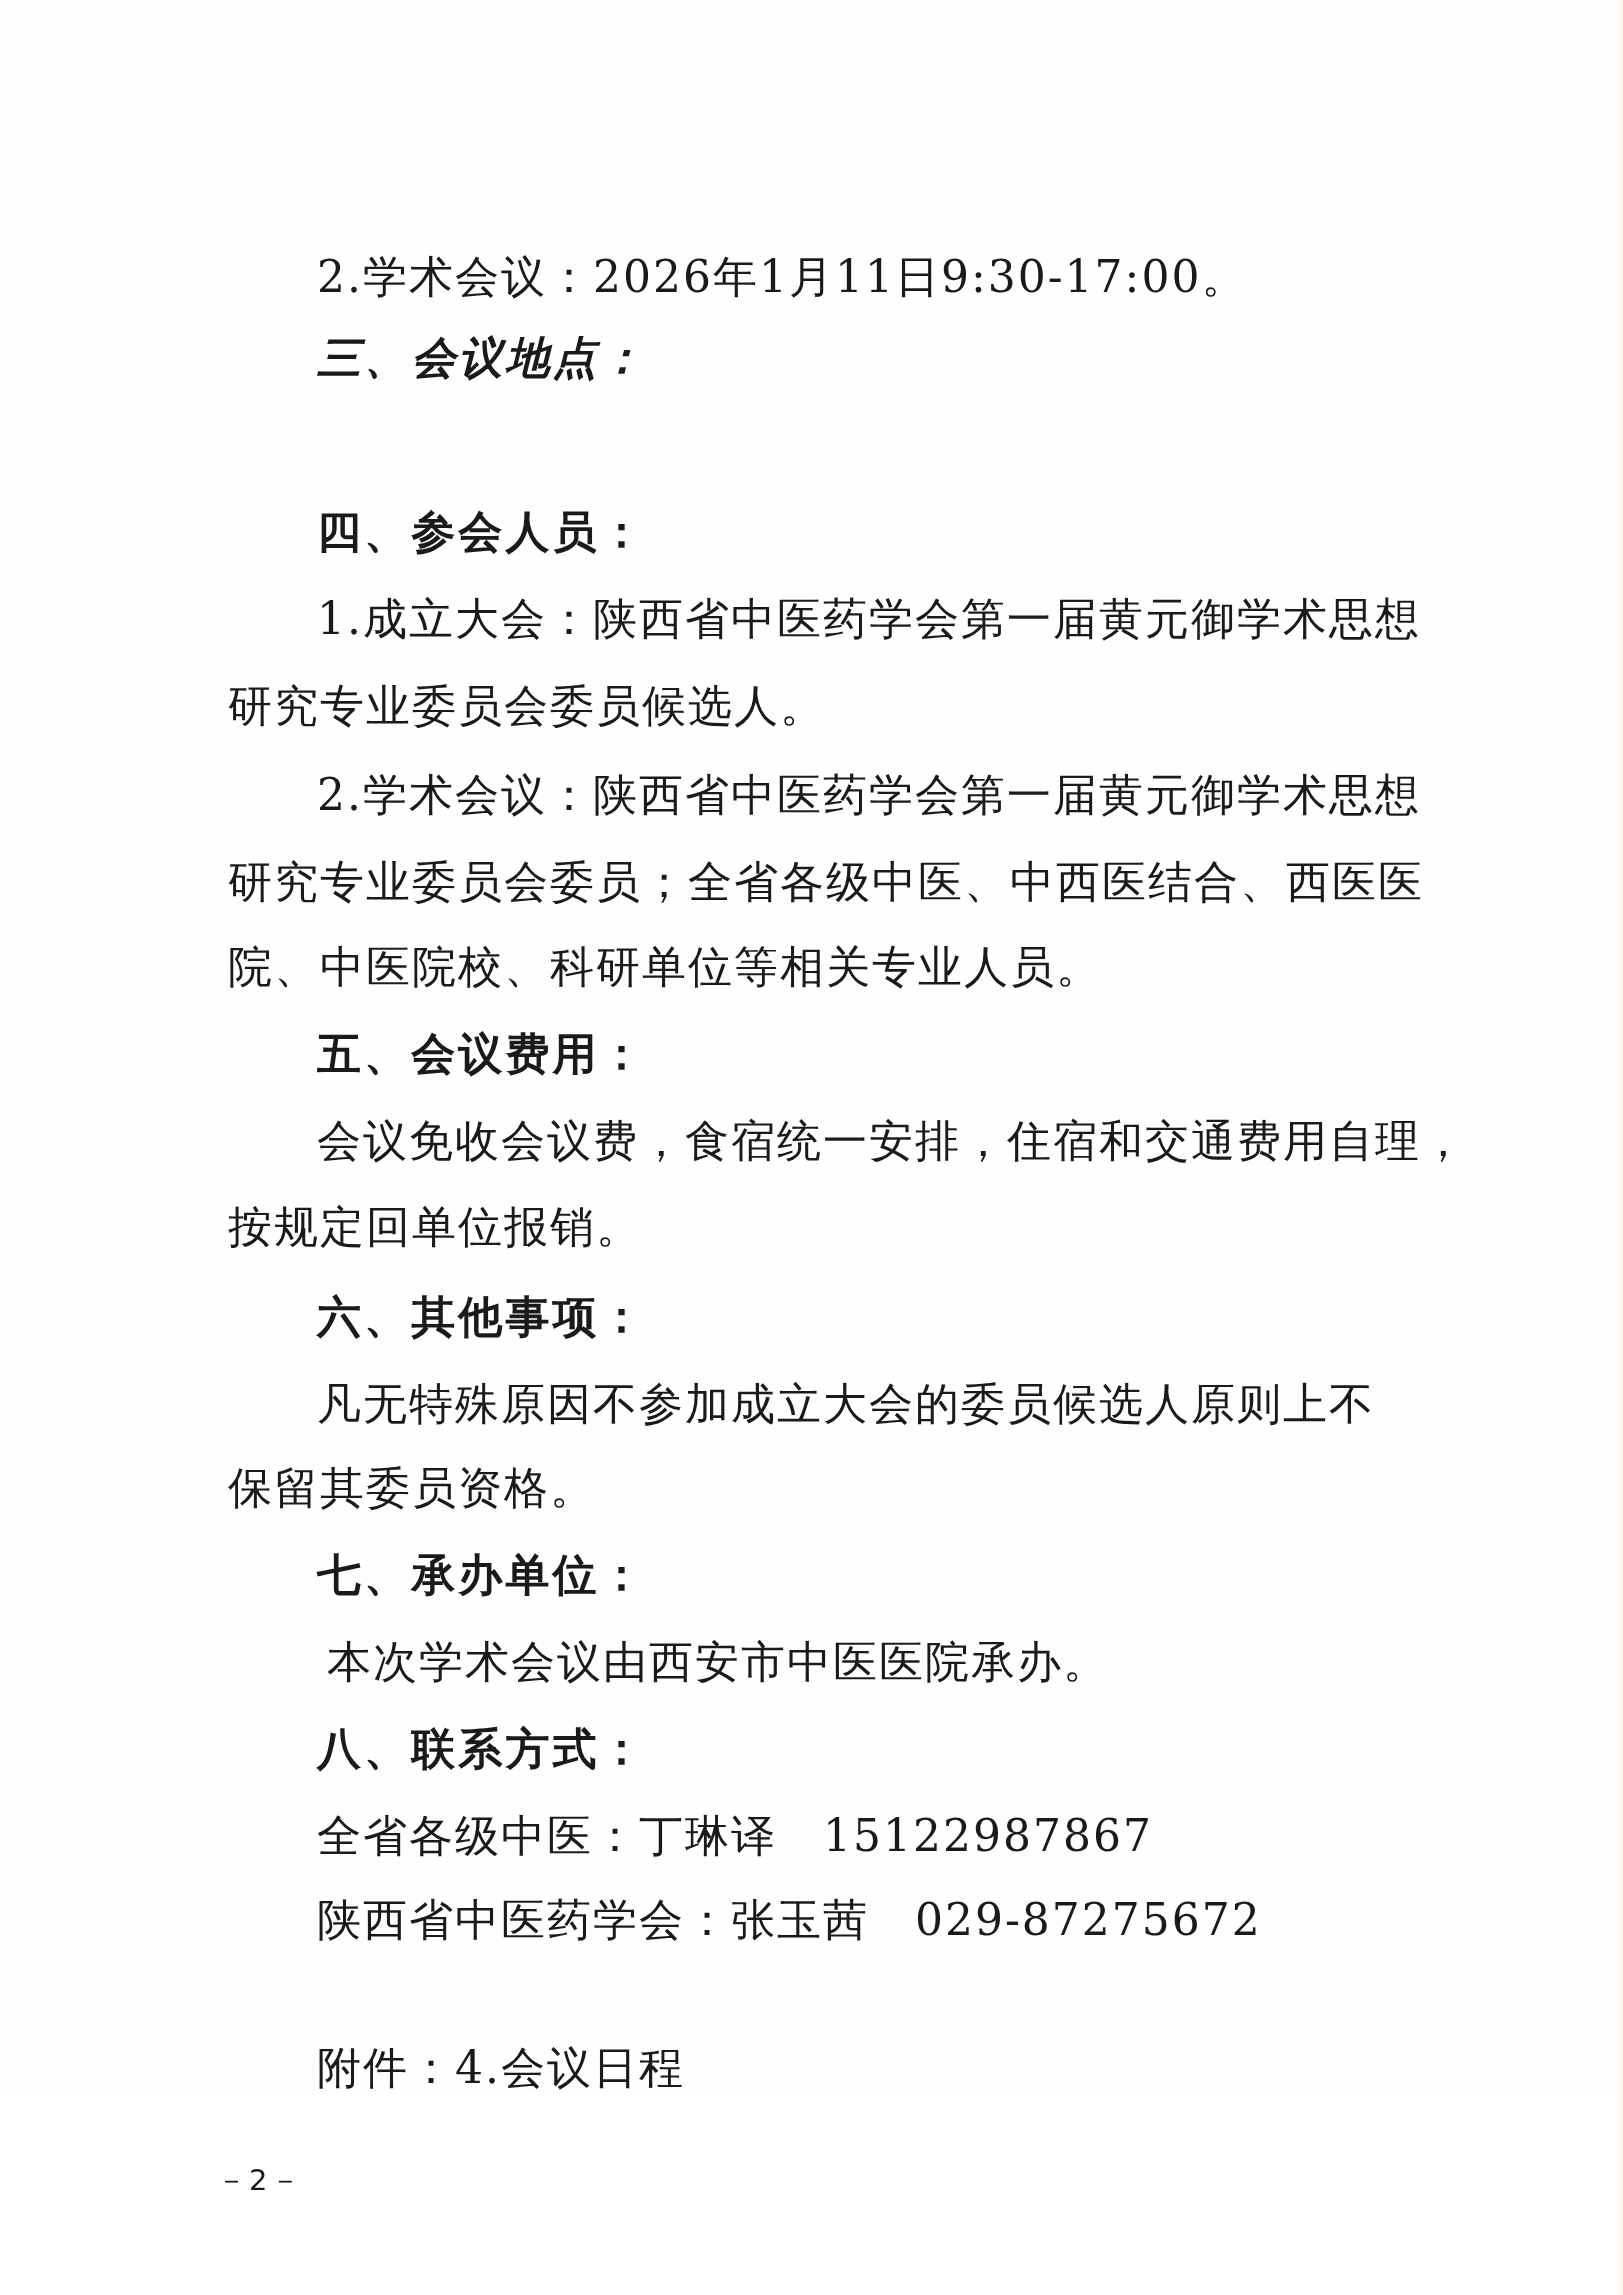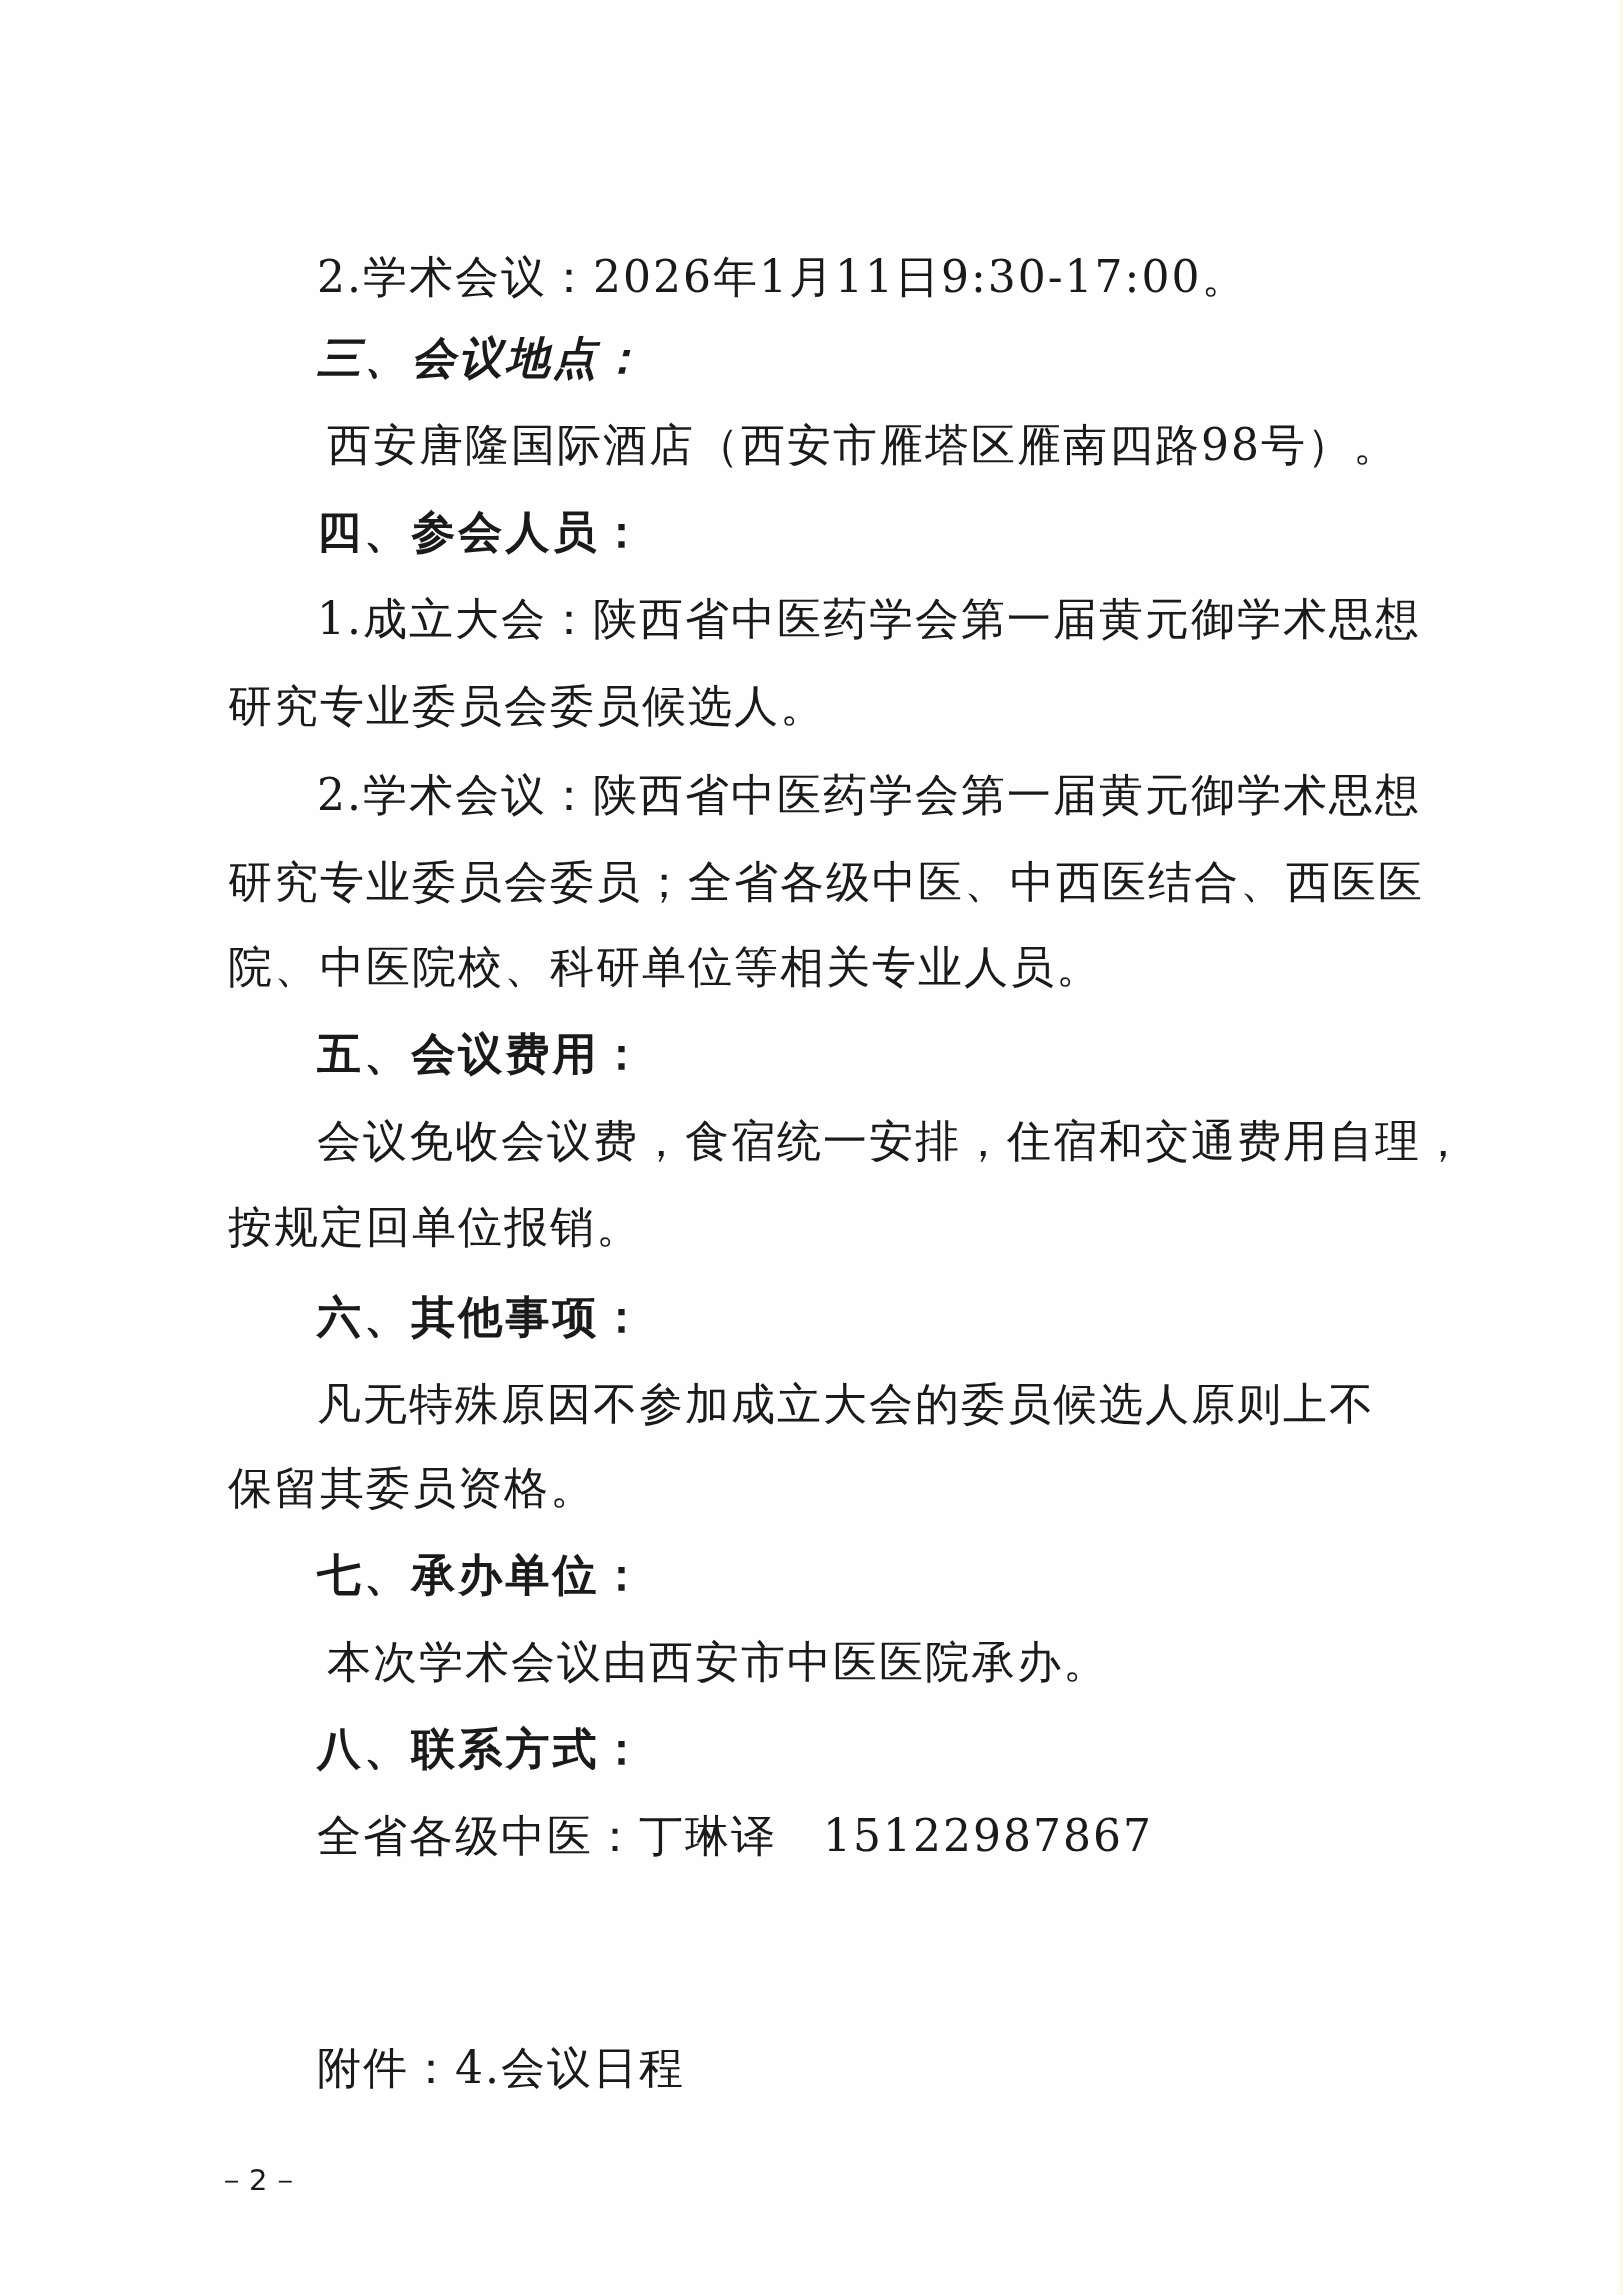--- a/index.html
+++ b/index.html
@@ -68,21 +68,20 @@
 </style>
 </head>
 <body>
 
 <div class="page">
   <div class="edge-shadow"></div>
 
   <div class="line indent" style="top:251px;">2.学术会议：2026年1月11日9:30-17:00。</div>
 
   <div class="line heading" style="top:332px;font-style:italic;">三、会议地点：</div>
-  <div class="line indent-plus" style="top:419px;">西安唐隆国际酒店（西安市雁塔区雁南四路98号）。</div>
 
   <div class="line heading" style="top:506px;">四、参会人员：</div>
   <div class="line indent justify-indent" style="top:593px;">1.成立大会：陕西省中医药学会第一届黄元御学术思想</div>
   <div class="line" style="top:680px;">研究专业委员会委员候选人。</div>
   <div class="line indent justify-indent" style="top:769px;">2.学术会议：陕西省中医药学会第一届黄元御学术思想</div>
   <div class="line justify" style="top:856px;">研究专业委员会委员；全省各级中医、中西医结合、西医医</div>
   <div class="line" style="top:941px;">院、中医院校、科研单位等相关专业人员。</div>
 
   <div class="line indent justify-indent" style="top:1115px;">会议免收会议费，食宿统一安排，住宿和交通费用自理，</div>
   <div class="line heading" style="top:1028px;">五、会议费用：</div>
@@ -92,18 +91,21 @@
   <div class="line indent justify-indent" style="top:1378px;">凡无特殊原因不参加成立大会的委员候选人原则上不</div>
   <div class="line" style="top:1462px;">保留其委员资格。</div>
 
   <div class="line heading" style="top:1549px;">七、承办单位：</div>
   <div class="line indent-plus" style="top:1636px;">本次学术会议由西安市中医医院承办。</div>
 
   <div class="line heading" style="top:1723px;">八、联系方式：</div>
   <div class="line indent" style="top:1810px;">
     <span>全省各级中医：丁琳译</span><span class="gap"></span><span>15122987867</span>
   </div>
+  <div class="line indent" style="top:1894px;">
+    <span>陕西省中医药学会：张玉茜</span><span class="gap"></span><span>029-87275672</span>
+  </div>
 
   <div class="line indent" style="top:2042px;">附件：4.会议日程</div>
 
   <div class="page-number">－2－</div>
 </div>
 
 
 </body></html>

